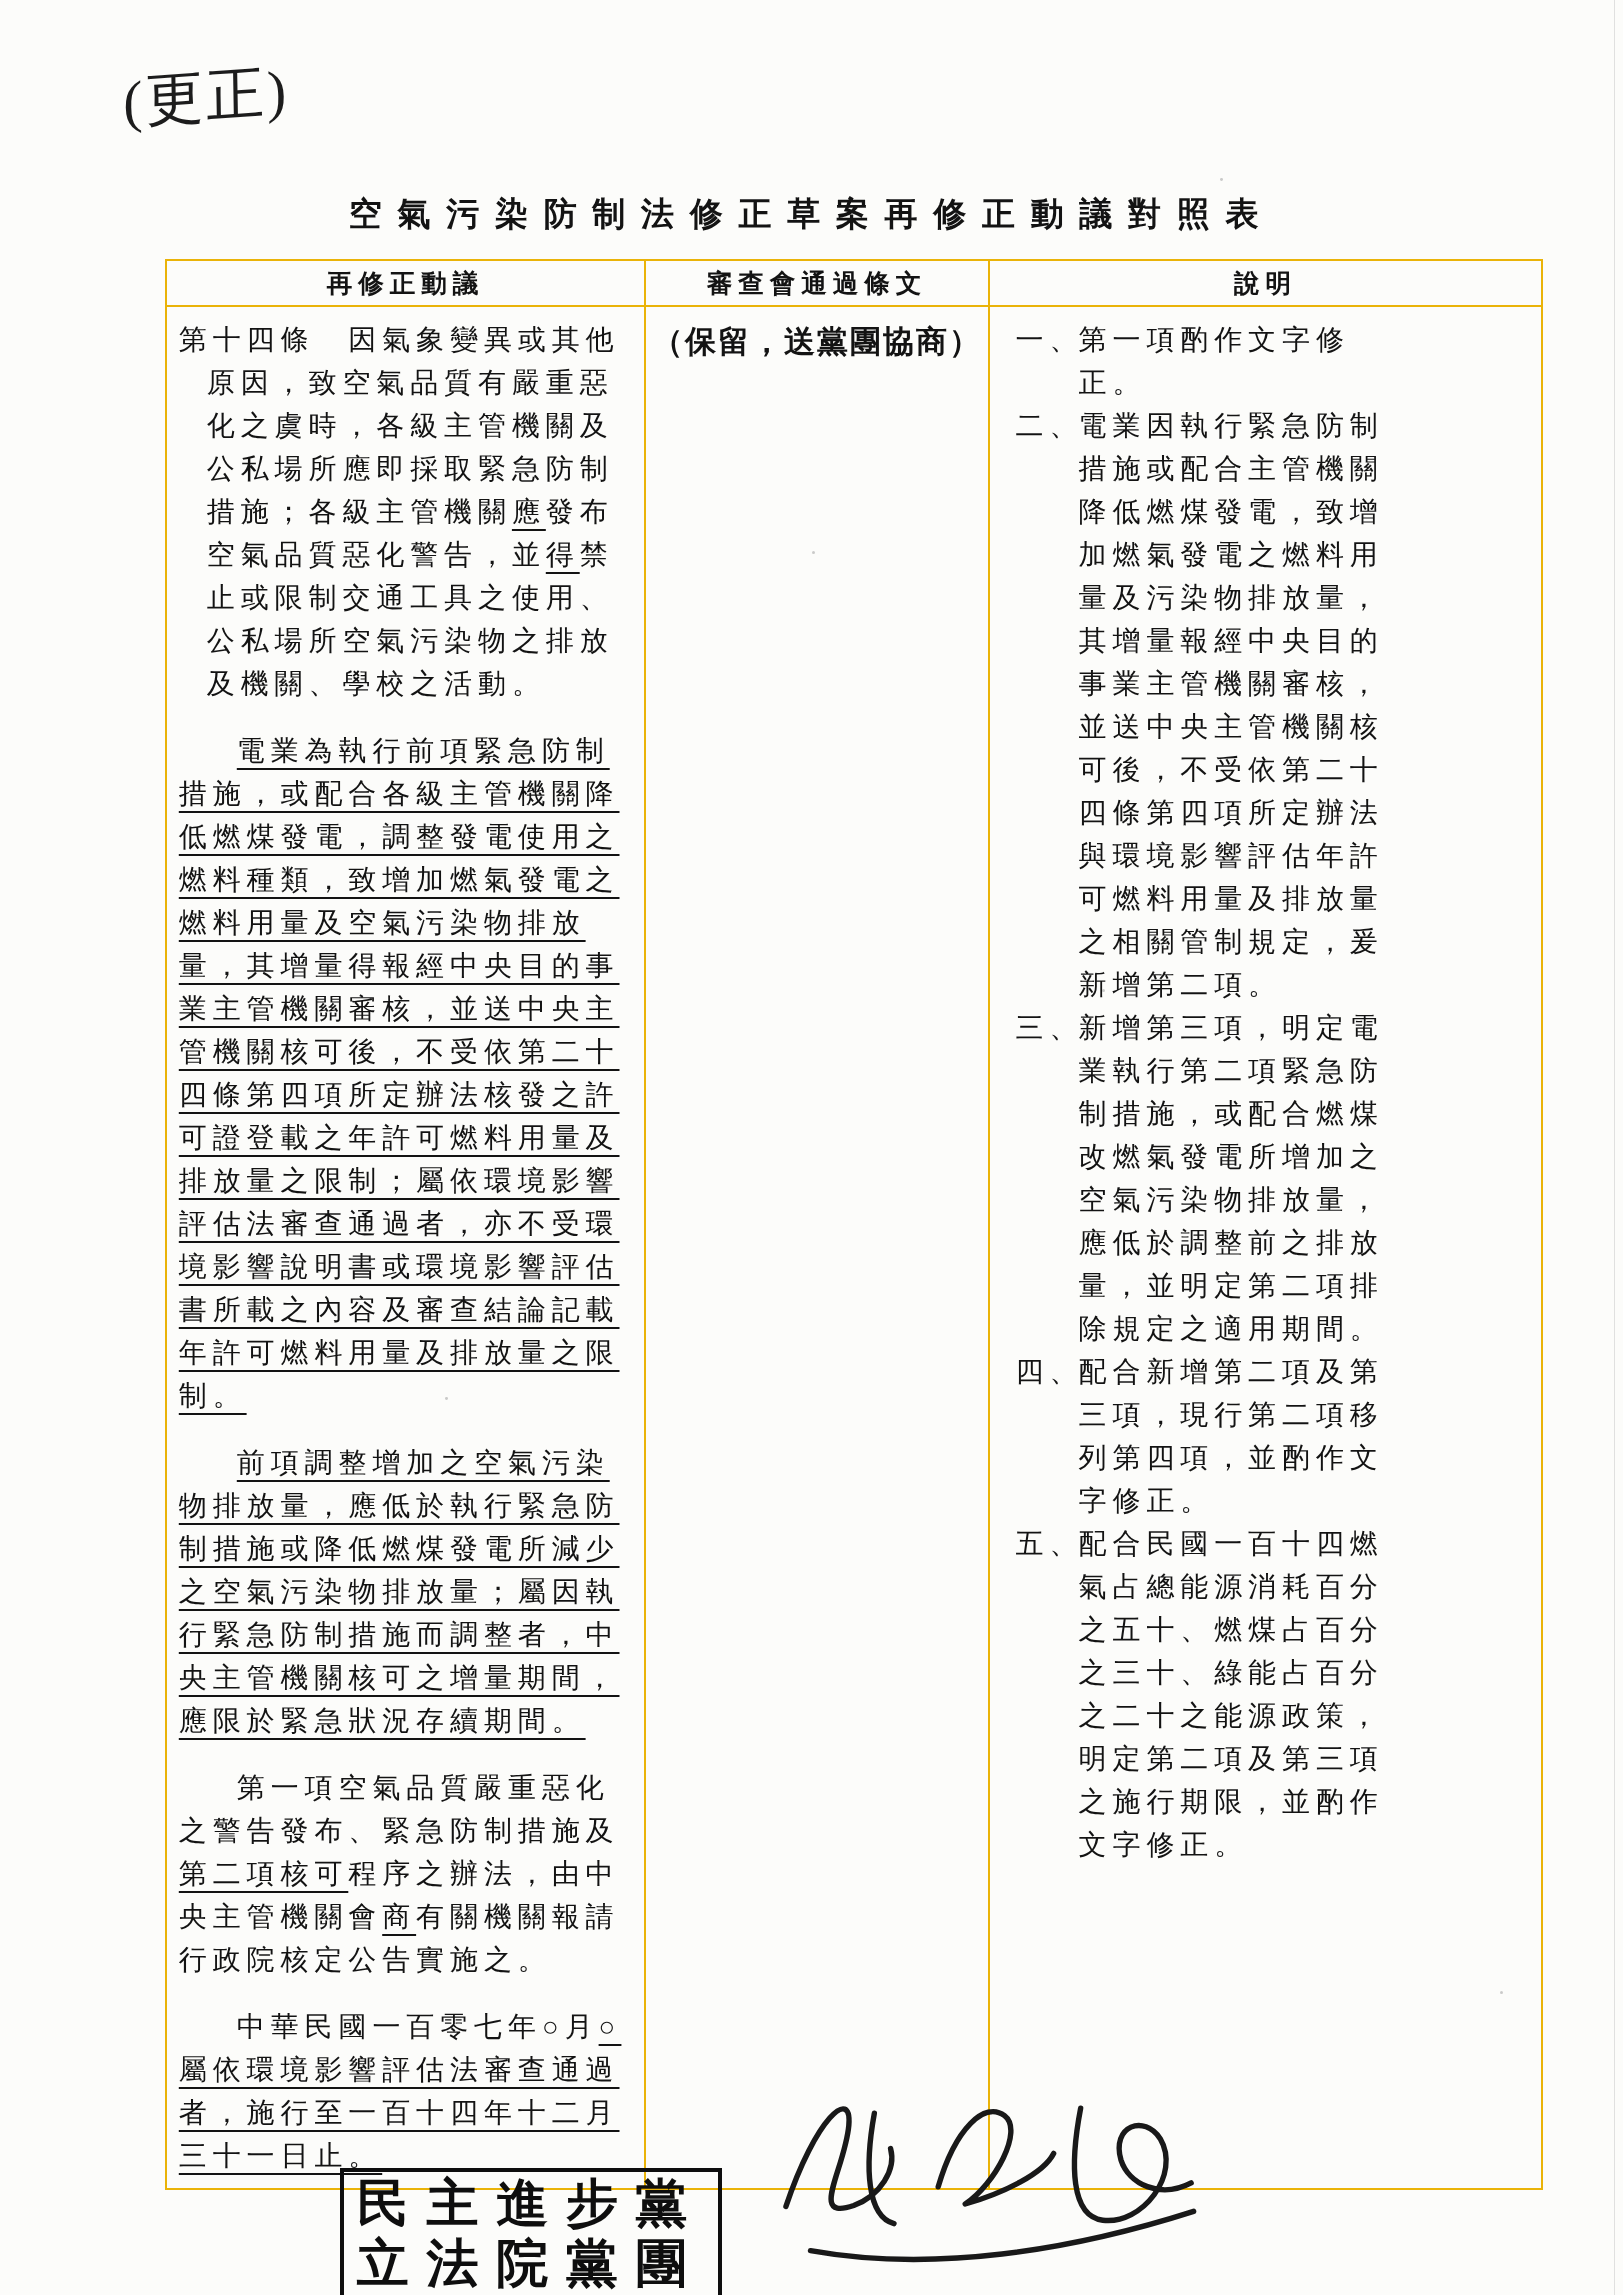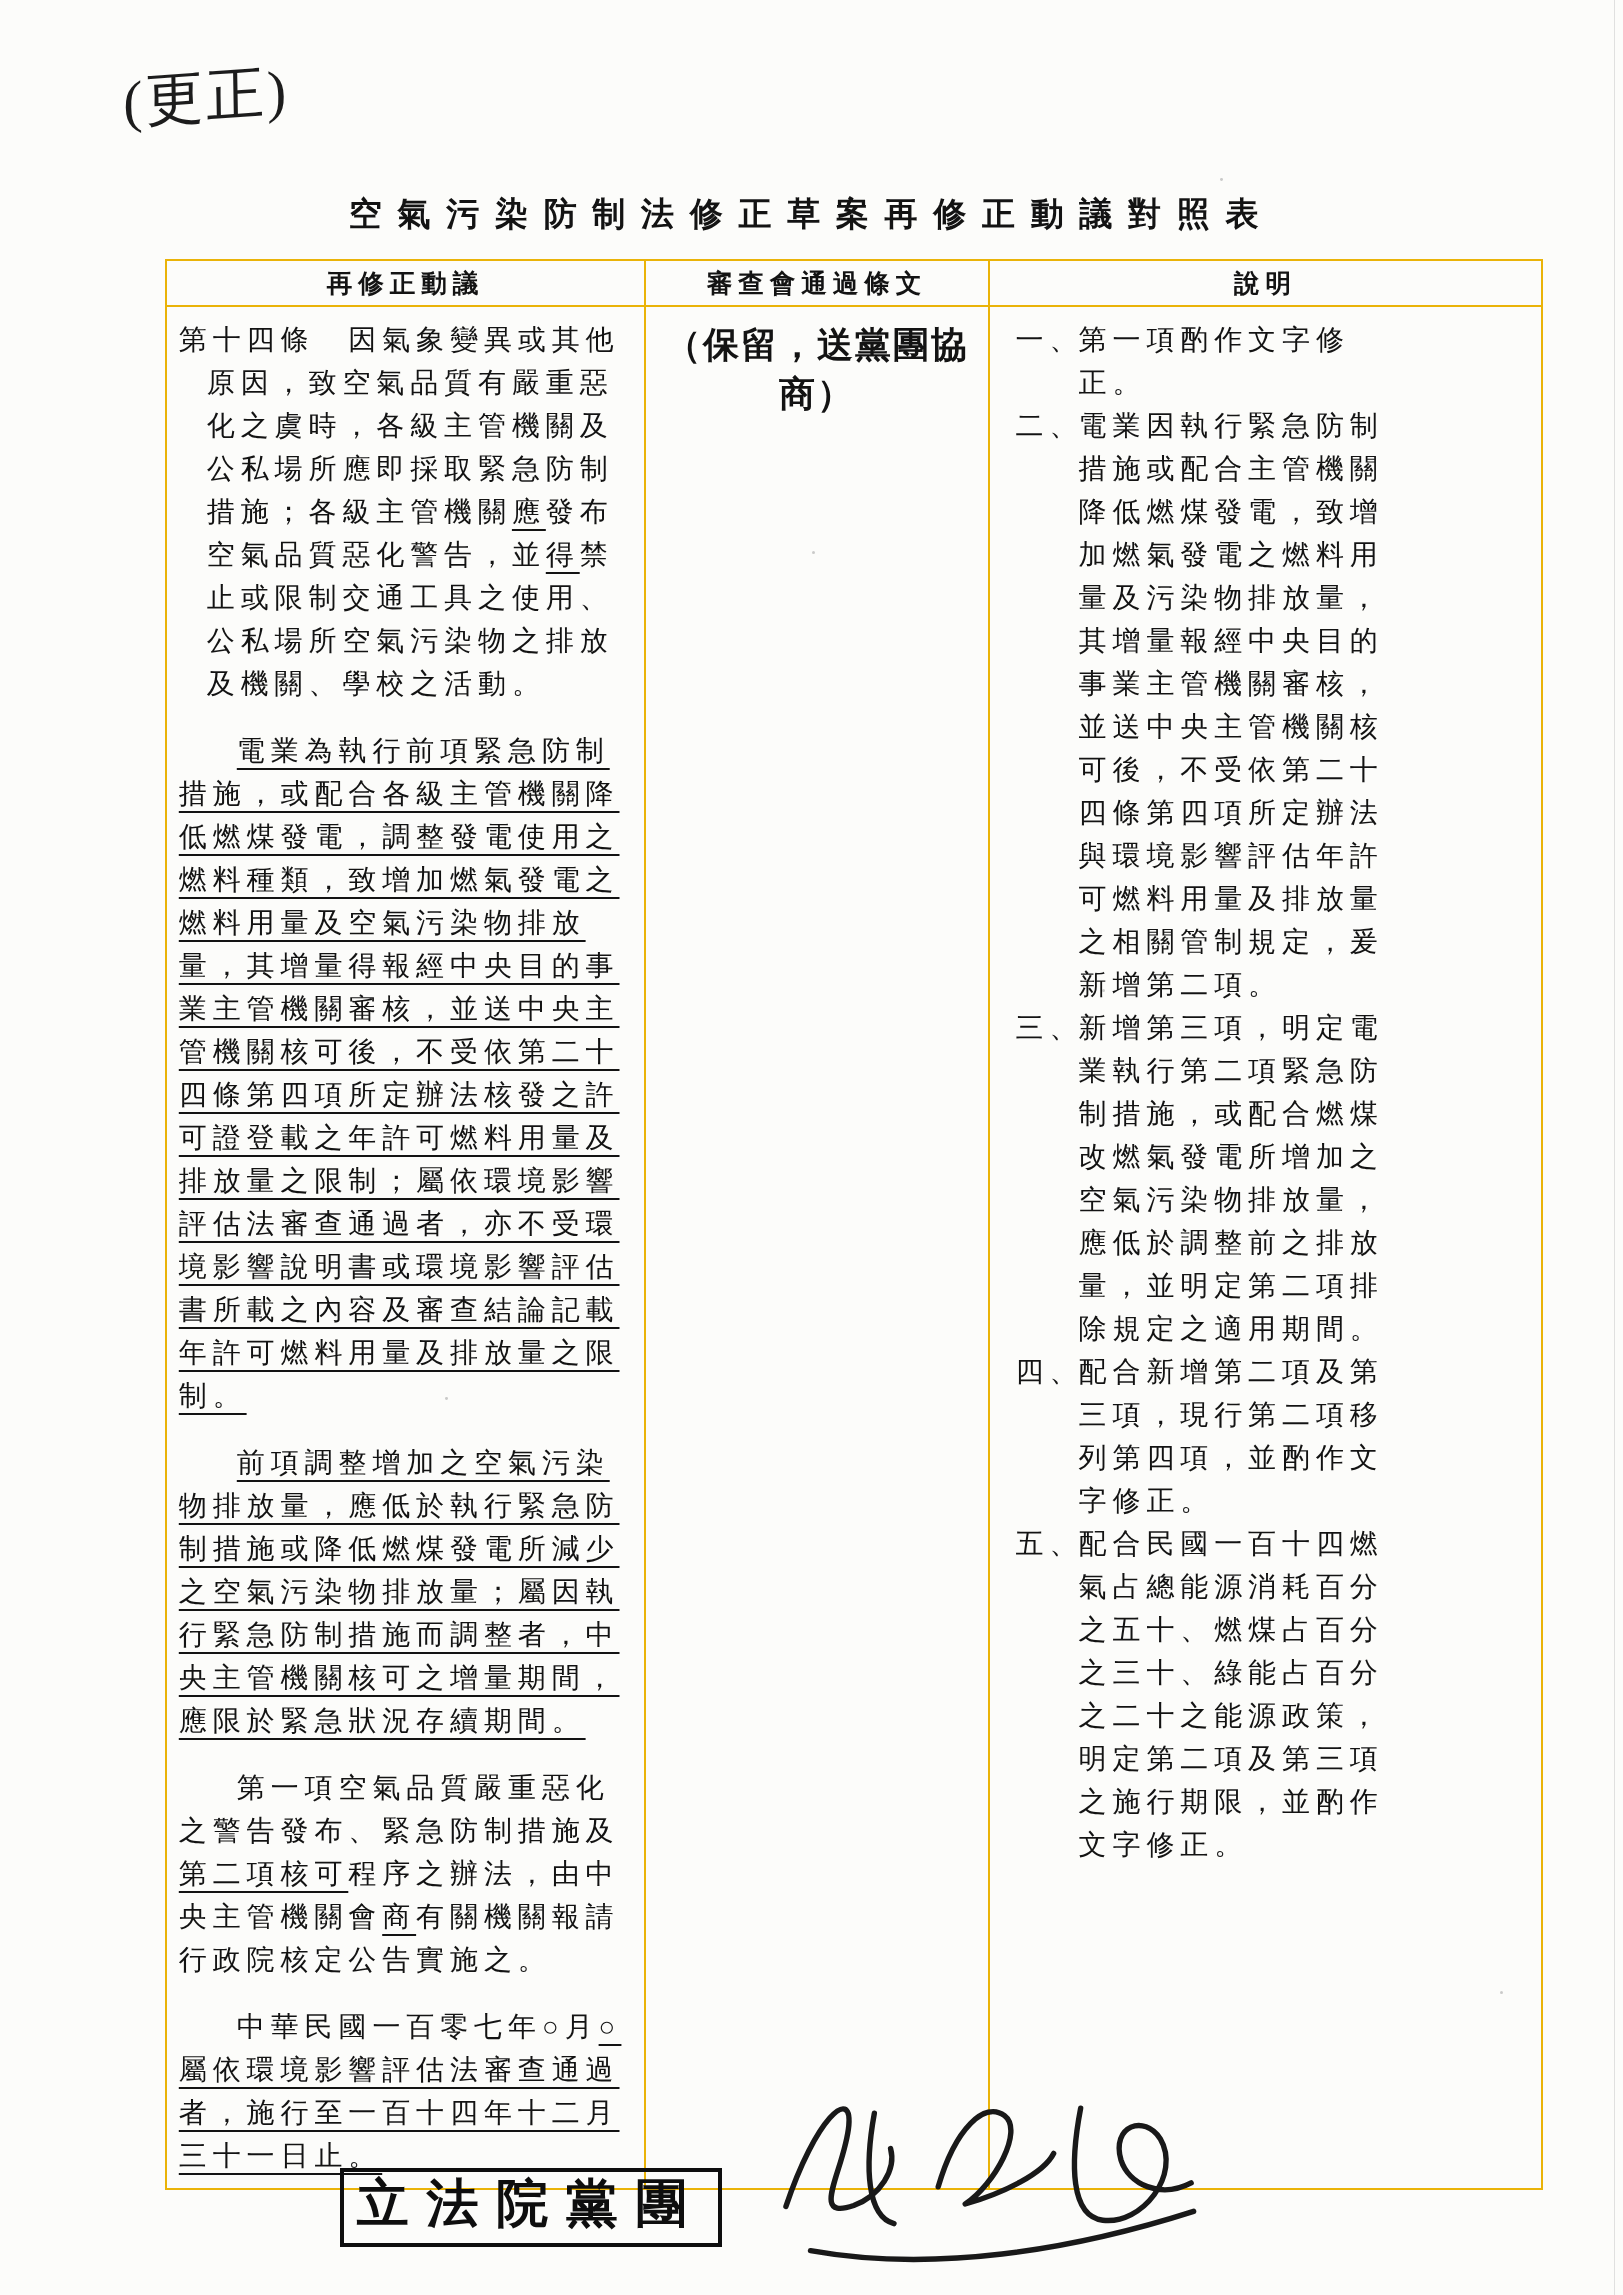--- a/index.html
+++ b/index.html
@@ -36,21 +36,21 @@
   .para.hang{padding-left:28px;text-indent:-28px;font-family:Liberation Serif, serif;}
   .para.indent{text-indent:58px;margin-top:24px;}
   .u{
     text-decoration:underline;
     text-decoration-thickness:2px;
     text-underline-offset:7.9px;
     text-decoration-skip-ink:none;
   }
   .col2-note{
     padding-top:12.8px;text-align:center;
-    font-size:36px;font-weight:700;letter-spacing:2px;
+    font-size:31px;font-weight:700;letter-spacing:2px;
   }
   .col3-list{
     padding:9.8px 14.7px 9.8px 24.6px;
     font-size:28px;line-height:43px;letter-spacing:5.9px;
   }
   .exp-item{position:relative;padding-left:63px;max-width:318px;box-sizing:content-box;}
   .exp-num{position:absolute;left:0;top:0;}
   .stamp{
     position:absolute;left:340px;top:2168px;
     border:4.9px solid #0e0e0e;padding:2px 12.8px 8.8px 12.8px;
@@ -103,20 +103,21 @@
             <div class="exp-item"><span class="exp-num">三、</span><span>新增第三項，明定電業執行第二項緊急防制措施，或配合燃煤改燃氣發電所增加之空氣污染物排放量，應低於調整前之排放量，並明定第二項排除規定之適用期間。</span></div>
             <div class="exp-item"><span class="exp-num">四、</span><span>配合新增第二項及第三項，現行第二項移列第四項，並酌作文字修正。</span></div>
             <div class="exp-item"><span class="exp-num">五、</span><span>配合民國一百十四燃氣占總能源消耗百分之五十、燃煤占百分之三十、綠能占百分之二十之能源政策，明定第二項及第三項之施行期限，並酌作文字修正。</span></div>
           </div>
       </td>
     </tr>
   </tbody>
 </table>
 
 <div class="stamp">
+  <div>民主進步黨</div>
   <div>立法院黨團</div>
 </div>
 
 <svg class="signature-svg" width="501" height="246" viewBox="0 0 1020 500">
   <g fill="none" stroke="#191919" stroke-width="11" stroke-linecap="round" stroke-linejoin="round">
     <path d="M120,310 C180,130 255,65 248,145 C240,235 165,340 258,308 C312,288 345,235 333,192"></path>
     <path d="M300,120 C280,230 285,330 340,345"></path>
     <path d="M430,270 C465,150 525,95 565,125 C605,155 545,265 485,305 C565,282 645,242 665,202"></path>
     <path d="M720,110 C698,225 700,330 765,338 C845,348 925,245 882,172 C850,122 782,145 802,215 C818,265 882,295 945,262"></path>
     <path d="M170,400 C420,445 700,400 950,320"></path>

